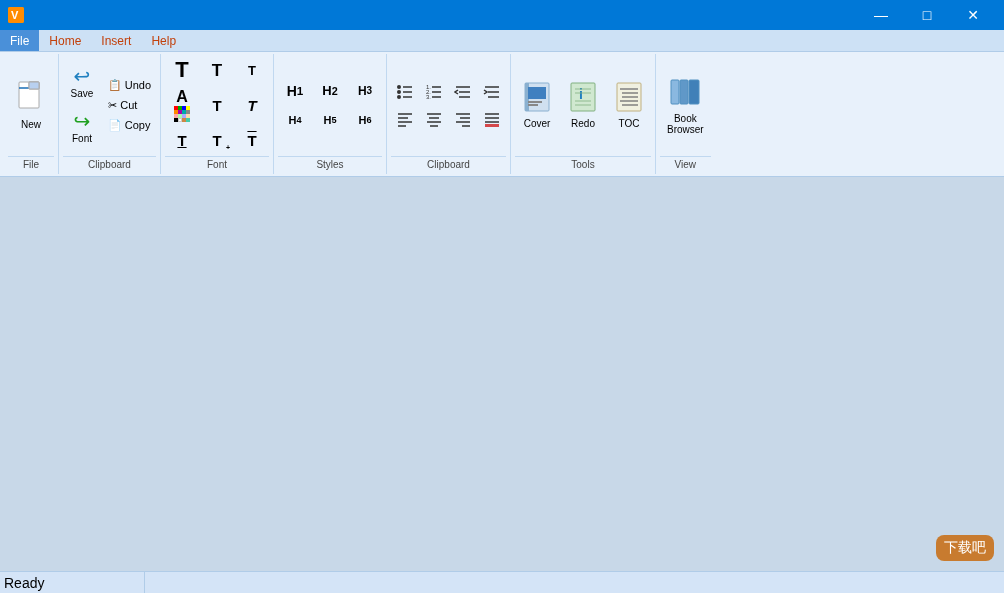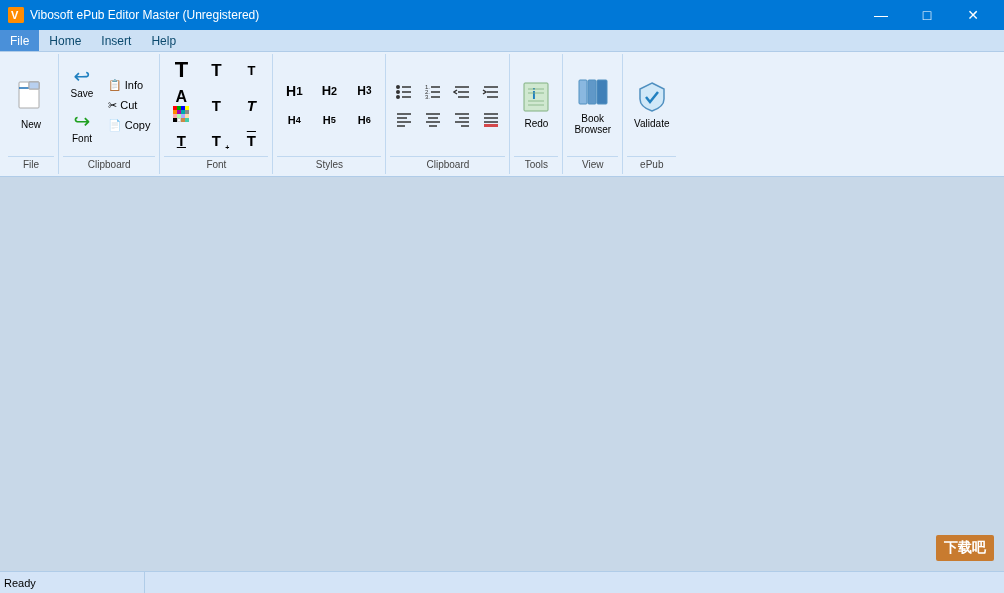--- a/index.html
+++ b/index.html
@@ -30,21 +30,21 @@
       align-items: stretch;
       flex-shrink: 0;
       border-bottom: 1px solid #b0cce8;
     }
     .menu-item {
       padding: 3px 10px;
       cursor: pointer;
       display: flex;
       align-items: center;
       font-size: 12px;
-      color: #0c4a6e;
+      color: #c2410c;
     }
     .menu-item.active { background: #4a90d9; color: white; }
 
     
     .ribbon {
       background: #e8f1fb;
       border-bottom: 1px solid #b0cce8;
       display: flex;
       flex-direction: column;
       flex-shrink: 0;
@@ -194,34 +194,34 @@
     
     .status-bar {
       height: 22px;
       background: #d4e4f7;
       border-top: 1px solid #b0cce8;
       display: flex;
       align-items: center;
       padding: 0 4px;
       flex-shrink: 0;
     }
-    .status-text { font-size: 11px; color: #000; width: 140px; }
+    .status-text { font-size: 14px; color: #000; width: 140px; }
     .status-panel { border-left: 1px solid #b0cce8; height: 100%; width: 200px; }
 
     
     .watermark {
       position: absolute;
       bottom: 10px;
       right: 10px;
       background: rgba(200, 100, 0, 0.8);
       color: white;
       padding: 4px 8px;
       font-size: 14px;
-      font-weight: bold;
-      border-radius: 2px;
+      font-weight: normal;
+      border-radius: 8px;
     }
 
     
     .color-btn {
       background: transparent;
       border: 1px solid transparent;
       border-radius: 2px;
       cursor: pointer;
       padding: 2px;
       display: flex;
@@ -241,21 +241,20 @@
 <body>
 
 <div class="title-bar">
   <div class="title-bar-left">
     <div class="title-bar-icon">
       <svg width="16" height="16" viewBox="0 0 16 16">
         <rect width="16" height="16" fill="#ff8c00" rx="2"></rect>
         <text x="3" y="12" font-size="11" fill="white" font-weight="bold">V</text>
       </svg>
     </div>
-    <span class="title-bar-text">Vibosoft ePub Editor Master (Unregistered)</span>
   </div>
   <div class="title-bar-controls">
     <button class="title-bar-btn">—</button>
     <button class="title-bar-btn">□</button>
     <button class="title-bar-btn close">✕</button>
   </div>
 </div>
 
 <div class="menu-bar">
   <div class="menu-item active">File</div>
@@ -294,21 +293,21 @@
           </div>
           <div class="ribbon-btn-large" style="min-height:34px;min-width:38px;">
             <span class="btn-icon" style="font-size:20px;color:#20a020;">↪</span>
             <span class="btn-label">Font</span>
           </div>
         </div>
 
         <div class="clipboard-stack">
           <div class="ribbon-btn-small">
             <span>📋</span>
-            <span>Info</span>
+            <span>Undo</span>
           </div>
           <div class="ribbon-btn-small">
             <span>✂</span>
             <span>Cut</span>
           </div>
           <div class="ribbon-btn-small">
             <span>📄</span>
             <span>Copy</span>
           </div>
         </div>
@@ -449,29 +448,54 @@
       </div>
       <div class="ribbon-group-label">Clipboard</div>
     </div>
 
     <div class="ribbon-group">
       <div class="ribbon-group-content">
         <div style="display:flex;gap:2px;align-items:center;">
           <div class="ribbon-btn-large">
             <span>
               <svg width="28" height="32" viewBox="0 0 28 32">
+                <rect x="2" y="2" width="24" height="28" rx="1" fill="#d0e0f0" stroke="#8ab0d0" stroke-width="1"></rect>
+                <rect x="2" y="2" width="4" height="28" rx="0" fill="#8ab0d0"></rect>
+                <rect x="5" y="6" width="18" height="12" rx="0" fill="#4080c0"></rect>
+                <rect x="5" y="20" width="14" height="2" rx="0" fill="#888"></rect>
+                <rect x="5" y="23" width="10" height="2" rx="0" fill="#888"></rect>
+              </svg>
+            </span>
+            <span class="btn-label">Cover</span>
+          </div>
+          <div class="ribbon-btn-large">
+            <span>
+              <svg width="28" height="32" viewBox="0 0 28 32">
                 <rect x="2" y="2" width="24" height="28" rx="1" fill="#d0e8d0" stroke="#80b080" stroke-width="1"></rect>
                 <text x="10" y="18" font-size="14" fill="#2080c0" font-weight="bold">i</text>
                 <line x1="6" y1="8" x2="22" y2="8" stroke="#80b080" stroke-width="0.8"></line>
                 <line x1="6" y1="12" x2="22" y2="12" stroke="#80b080" stroke-width="0.8"></line>
                 <line x1="6" y1="20" x2="22" y2="20" stroke="#80b080" stroke-width="0.8"></line>
                 <line x1="6" y1="24" x2="22" y2="24" stroke="#80b080" stroke-width="0.8"></line>
               </svg>
             </span>
             <span class="btn-label">Redo</span>
+          </div>
+          <div class="ribbon-btn-large">
+            <span>
+              <svg width="28" height="32" viewBox="0 0 28 32">
+                <rect x="2" y="2" width="24" height="28" rx="1" fill="#f0f0e0" stroke="#c0b080" stroke-width="1"></rect>
+                <line x1="5" y1="8" x2="23" y2="8" stroke="#808080" stroke-width="1.5"></line>
+                <line x1="7" y1="12" x2="23" y2="12" stroke="#808080" stroke-width="1.5"></line>
+                <line x1="7" y1="16" x2="23" y2="16" stroke="#808080" stroke-width="1.5"></line>
+                <line x1="5" y1="20" x2="23" y2="20" stroke="#808080" stroke-width="1.5"></line>
+                <line x1="7" y1="24" x2="23" y2="24" stroke="#808080" stroke-width="1.5"></line>
+              </svg>
+            </span>
+            <span class="btn-label">TOC</span>
           </div>
         </div>
       </div>
       <div class="ribbon-group-label">Tools</div>
     </div>
 
     <div class="ribbon-group">
       <div class="ribbon-group-content">
         <div style="display:flex;gap:4px;">
           <div class="ribbon-btn-large">
@@ -482,34 +506,20 @@
                 <rect x="20" y="4" width="10" height="24" rx="1" fill="#4080b8" stroke="#5090c0" stroke-width="1"></rect>
               </svg>
             </span>
             <span class="btn-label">Book<br>Browser</span>
           </div>
         </div>
       </div>
       <div class="ribbon-group-label">View</div>
     </div>
 
-    <div class="ribbon-group">
-      <div class="ribbon-group-content">
-        <div class="ribbon-btn-large">
-          <span>
-            <svg width="32" height="32" viewBox="0 0 32 32">
-              <path d="M16 2 L28 8 L28 18 Q28 26 16 30 Q4 26 4 18 L4 8 Z" fill="#d0e8f8" stroke="#5090c0" stroke-width="1.5"></path>
-              <polyline points="10,16 14,21 22,11" fill="none" stroke="#2080c0" stroke-width="2.5"></polyline>
-            </svg>
-          </span>
-          <span class="btn-label">Validate</span>
-        </div>
-      </div>
-      <div class="ribbon-group-label">ePub</div>
-    </div>
 
   </div>
 </div>
 
 <div class="main-content">
   <div class="watermark">下载吧</div>
 </div>
 
 <div class="status-bar">
   <span class="status-text">Ready</span>

